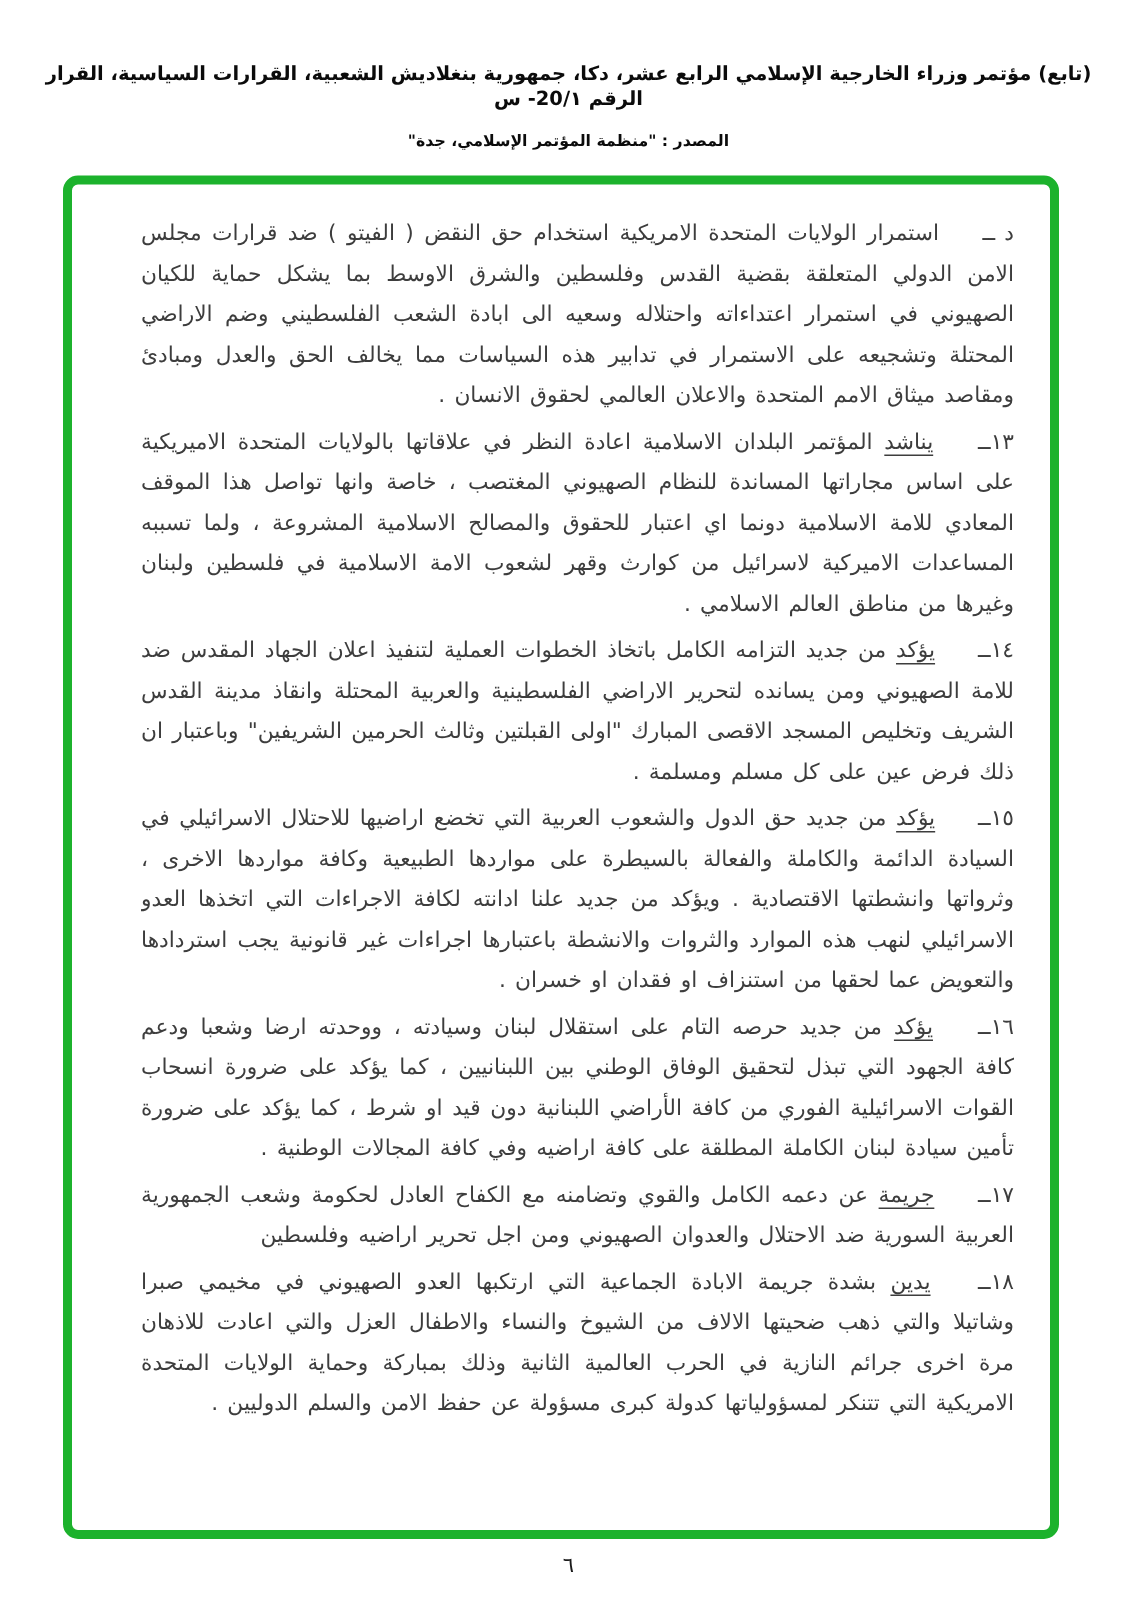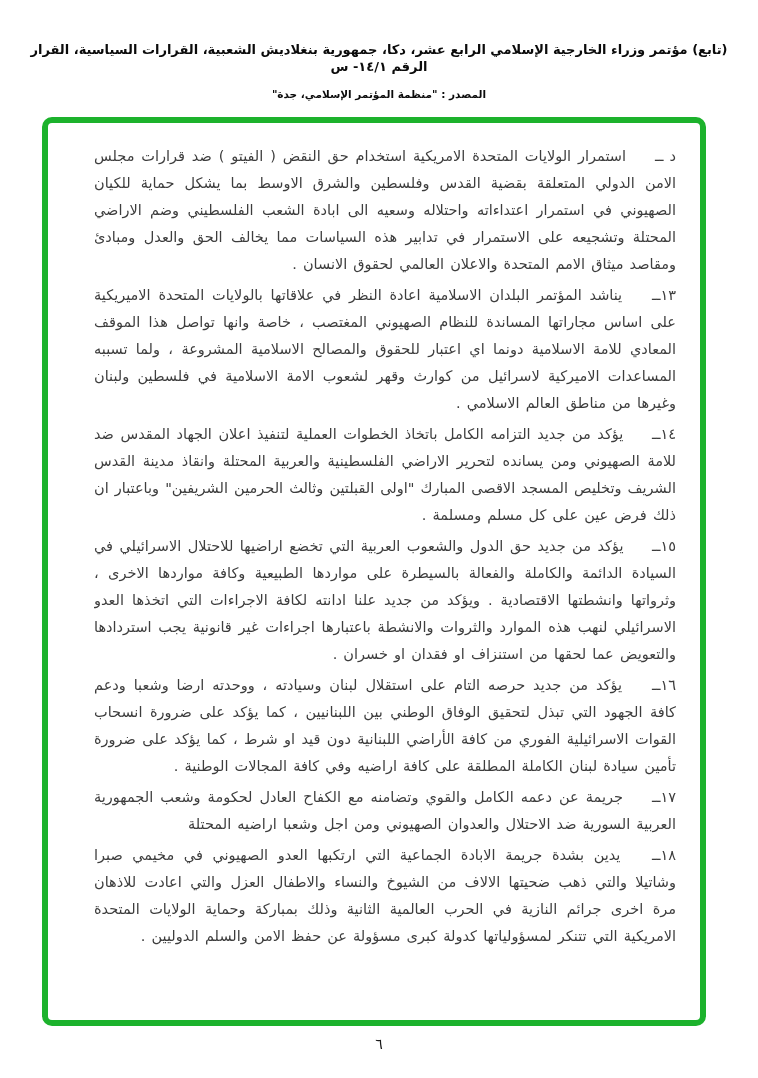--- a/index.html
+++ b/index.html
@@ -53,49 +53,50 @@
     letter-spacing: 0.2px;
     word-spacing: 1.5px;
   }
   .para { margin: 0 0 4px 0; }
   .para .marker {
     display: inline-block;
     margin-left: 22px;
     white-space: nowrap;
   }
   .para .lead.u {
+    text-decoration: underline;
     text-underline-offset: 4px;
   }
   .page-num {
     position: absolute;
     top: 1036px;
     left: 0;
     width: 100%;
     text-align: center;
     font-size: 14px;
     color: #1a1a1a;
   }
 </style>
 </head>
 <body>
 
 <div class="page">
 
   <div class="header">
-    <div class="h-title">(تابع) مؤتمر وزراء الخارجية الإسلامي الرابع عشر، دكا، جمهورية بنغلاديش الشعبية، القرارات السياسية، القرار الرقم ١٤/١- س</div>
+    <div class="h-title">(تابع) مؤتمر وزراء الخارجية الإسلامي الرابع عشر، دكا، جمهورية بنغلاديش الشعبية، القرارات السياسية، القرار الرقم 20/١- س</div>
     <div class="h-source">المصدر :  "منظمة المؤتمر الإسلامي، جدة"</div>
   </div>
 
   <div class="frame" style="border-color: rgb(28, 178, 44);">
     <div class="doc-body" style="color: rgb(61, 61, 61);">
         <div class="para"><span class="marker">د ــ</span> <span class="lead">استمرار</span> <span>الولايات المتحدة الامريكية استخدام حق النقض ( الفيتو ) ضد قرارات مجلس الامن الدولي المتعلقة بقضية القدس وفلسطين والشرق الاوسط بما يشكل حماية للكيان الصهيوني في استمرار اعتداءاته واحتلاله وسعيه الى ابادة الشعب الفلسطيني وضم الاراضي المحتلة وتشجيعه على الاستمرار في تدابير هذه السياسات مما يخالف الحق والعدل ومبادئ ومقاصد ميثاق الامم المتحدة والاعلان العالمي لحقوق الانسان .</span></div>
         <div class="para"><span class="marker">١٣ــ</span> <span class="lead u">يناشد</span> <span>المؤتمر البلدان الاسلامية اعادة النظر في علاقاتها بالولايات المتحدة الاميريكية على اساس مجاراتها المساندة للنظام الصهيوني المغتصب ، خاصة وانها تواصل هذا الموقف المعادي للامة الاسلامية دونما اي اعتبار للحقوق والمصالح الاسلامية المشروعة ، ولما تسببه المساعدات الاميركية لاسرائيل من كوارث وقهر لشعوب الامة الاسلامية في فلسطين ولبنان وغيرها من مناطق العالم الاسلامي .</span></div>
         <div class="para"><span class="marker">١٤ــ</span> <span class="lead u">يؤكد</span> <span>من جديد التزامه الكامل باتخاذ الخطوات العملية لتنفيذ اعلان الجهاد المقدس ضد للامة الصهيوني ومن يسانده لتحرير الاراضي الفلسطينية والعربية المحتلة وانقاذ مدينة القدس الشريف وتخليص المسجد الاقصى المبارك "اولى القبلتين وثالث الحرمين الشريفين" وباعتبار ان ذلك فرض عين على كل مسلم ومسلمة .</span></div>
         <div class="para"><span class="marker">١٥ــ</span> <span class="lead u">يؤكد</span> <span>من جديد حق الدول والشعوب العربية التي تخضع اراضيها للاحتلال الاسرائيلي في السيادة الدائمة والكاملة والفعالة بالسيطرة على مواردها الطبيعية وكافة مواردها الاخرى ، وثرواتها وانشطتها الاقتصادية . ويؤكد من جديد علنا ادانته لكافة الاجراءات التي اتخذها العدو الاسرائيلي لنهب هذه الموارد والثروات والانشطة باعتبارها اجراءات غير قانونية يجب استردادها والتعويض عما لحقها من استنزاف او فقدان او خسران .</span></div>
         <div class="para"><span class="marker">١٦ــ</span> <span class="lead u">يؤكد</span> <span>من جديد حرصه التام على استقلال لبنان وسيادته ، ووحدته ارضا وشعبا ودعم كافة الجهود التي تبذل لتحقيق الوفاق الوطني بين اللبنانيين ، كما يؤكد على ضرورة انسحاب القوات الاسرائيلية الفوري من كافة الأراضي اللبنانية دون قيد او شرط ، كما يؤكد على ضرورة تأمين سيادة لبنان الكاملة المطلقة على كافة اراضيه وفي كافة المجالات الوطنية .</span></div>
-        <div class="para"><span class="marker">١٧ــ</span> <span class="lead u">جريمة</span> <span>عن دعمه الكامل والقوي وتضامنه مع الكفاح العادل لحكومة وشعب الجمهورية العربية السورية ضد الاحتلال والعدوان الصهيوني ومن اجل وشعبا اراضيه المحتلة</span></div>
+        <div class="para"><span class="marker">١٧ــ</span> <span class="lead u">جريمة</span> <span>عن دعمه الكامل والقوي وتضامنه مع الكفاح العادل لحكومة وشعب الجمهورية العربية السورية ضد الاحتلال والعدوان الصهيوني ومن اجل تحرير اراضيه وفلسطين</span></div>
         <div class="para"><span class="marker">١٨ــ</span> <span class="lead u">يدين</span> <span>بشدة جريمة الابادة الجماعية التي ارتكبها العدو الصهيوني في مخيمي صبرا وشاتيلا والتي ذهب ضحيتها الالاف من الشيوخ والنساء والاطفال العزل والتي اعادت للاذهان مرة اخرى جرائم النازية في الحرب العالمية الثانية وذلك بمباركة وحماية الولايات المتحدة الامريكية التي تتنكر لمسؤولياتها كدولة كبرى مسؤولة عن حفظ الامن والسلم الدوليين .</span></div>
       </div>
   </div>
 
   <div class="page-num">٦</div>
 
 </div>
 
 </body></html>

